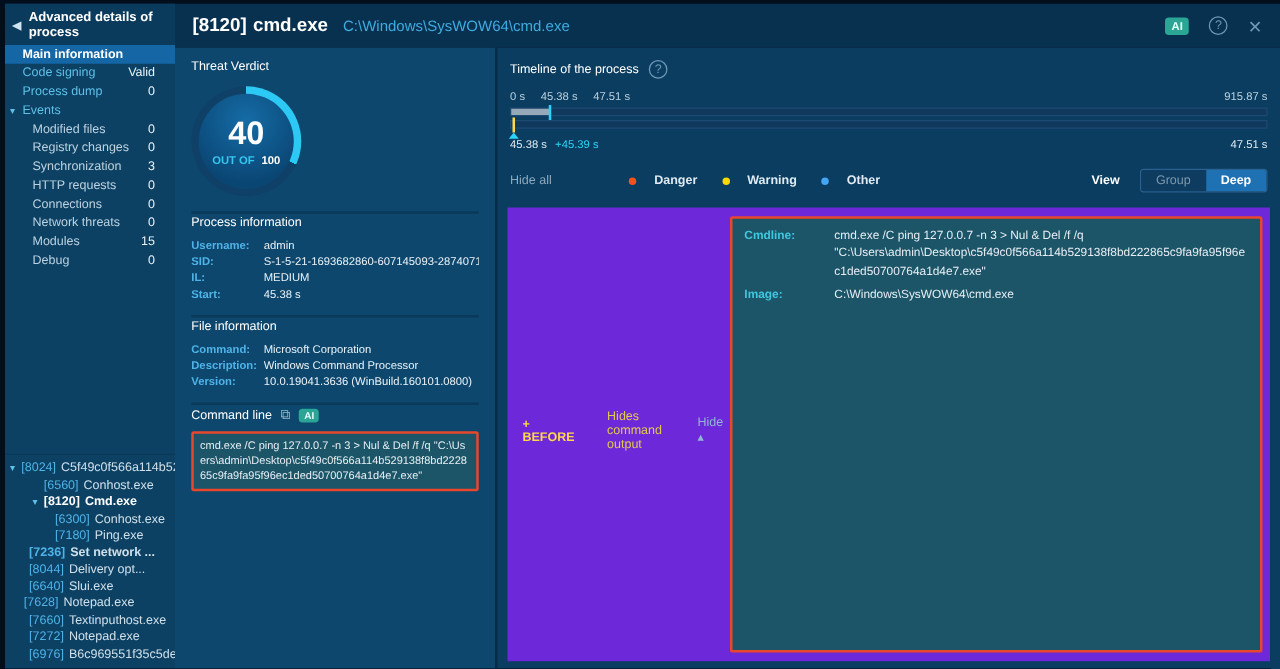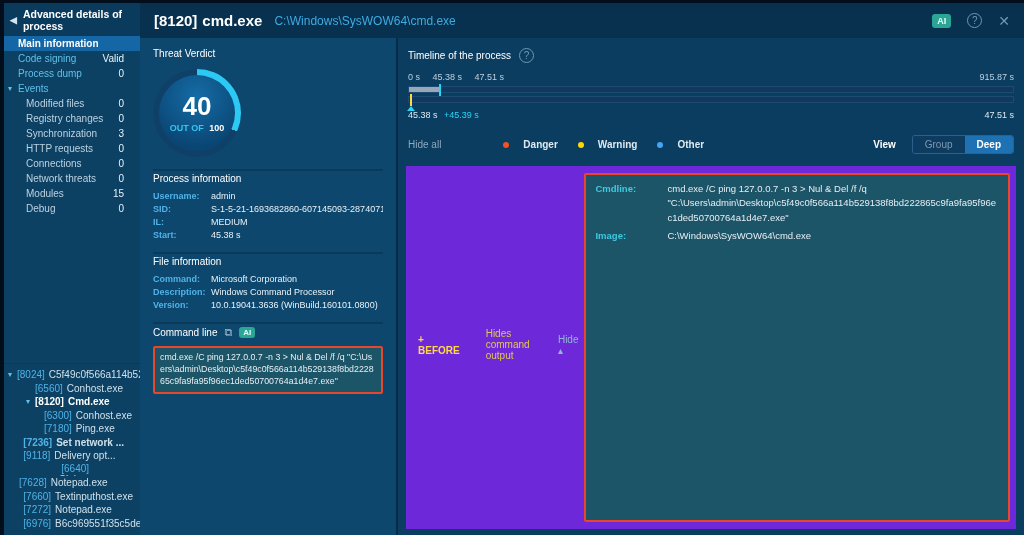--- a/index.html
+++ b/index.html
@@ -206,24 +206,24 @@
           <span class="tpid">[7180]</span>
           <span class="tname">Ping.exe</span>
         </div>
         <div class="tree-row" style="padding-left: 10.3px; font-weight: bold;">
           <span class="tcaret"></span>
           <span class="tpid">[7236]</span>
           <span class="tname">Set network ...</span>
         </div>
         <div class="tree-row" style="padding-left: 10.3px;">
           <span class="tcaret"></span>
-          <span class="tpid">[9118]</span>
+          <span class="tpid">[8044]</span>
           <span class="tname">Delivery opt...</span>
         </div>
-        <div class="tree-row" style="padding-left: 10.3px; flex-direction: column;">
+        <div class="tree-row" style="padding-left: 10.3px;">
           <span class="tcaret"></span>
           <span class="tpid">[6640]</span>
           <span class="tname">Slui.exe</span>
         </div>
         <div class="tree-row" style="padding-left: 6px;">
           <span class="tcaret"></span>
           <span class="tpid">[7628]</span>
           <span class="tname">Notepad.exe</span>
         </div>
         <div class="tree-row" style="padding-left: 10.3px;">

